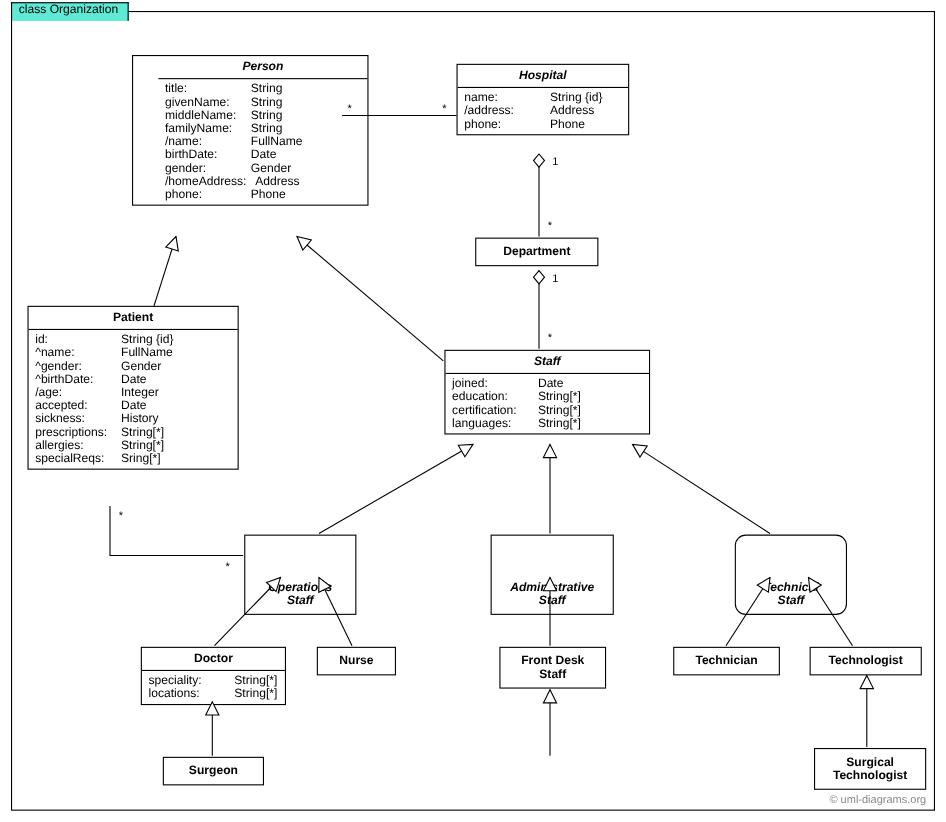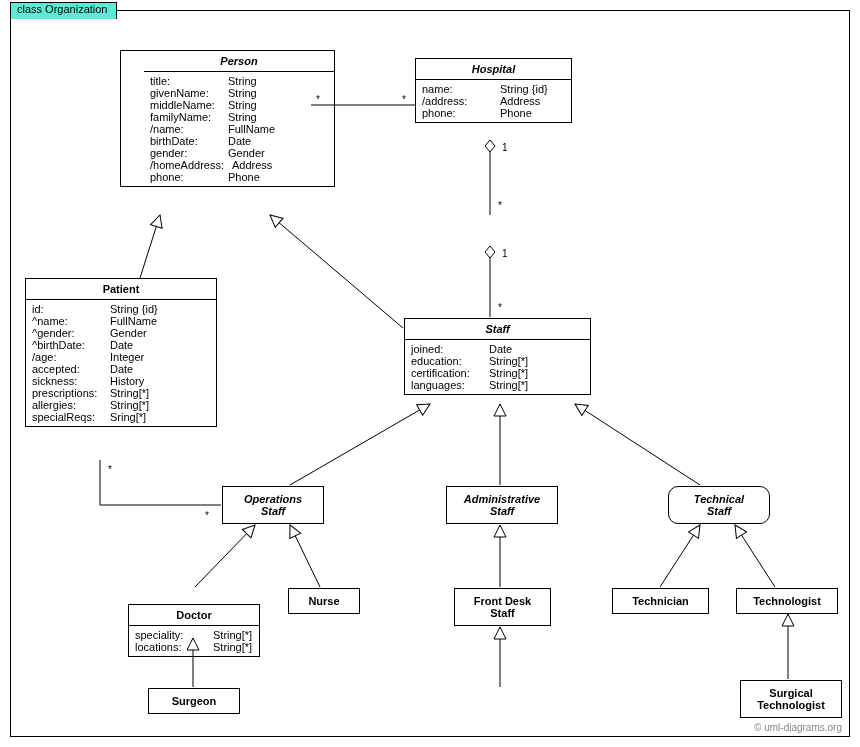--- a/index.html
+++ b/index.html
@@ -8,21 +8,21 @@
 .tab-notch { position:absolute; left:10px; top:2px; background:#5eead4; padding:0 8px 4px 6px; border:1px solid #000; border-bottom:none; }
 .tab-notch::after { content:""; position:absolute; right:-8px; top:0; width:0; height:0; }
 .class-box { position:absolute; border:1px solid #000; background:#fff; }
 .class-title { text-align:center; font-style:italic; font-weight:bold; padding:4px 6px; border-bottom:1px solid #000; }
 .class-title.noital { font-style:normal; }
 .class-body { padding:3px 6px; }
 .attr-row { display:flex; }
 .attr-name { flex:0 0 auto; min-width:70px; }
 .attr-type { flex:1; text-align:left; padding-left:8px; }
 .simple-title { text-align:center; font-weight:bold; padding:6px; }
-.simple-title.italic { font-style:italic; }
+.simple-title.italic { font-style:italic;margin-top:35px; }
 svg.overlay { position:absolute; left:0; top:0; width:860px; height:747px; pointer-events:none; }
 .mult { position:absolute; font-size:10px; }
 .watermark { position:absolute; right:18px; bottom:14px; font-size:10px; color:#888; }
 </style>
 </head>
 <body>
 
 <div class="frame">
   <div class="outer-border"></div>
   <div class="tab-notch">class Organization</div>
@@ -80,20 +80,23 @@
           <span class="attr-name">/address:</span>
           <span class="attr-type">Address</span>
         </div>
         <div class="attr-row">
           <span class="attr-name">phone:</span>
           <span class="attr-type">Phone</span>
         </div>
       </div>
   </div>
 
+  <div class="class-box" style="left:432px; top:216px; width:110px;">
+    <div class="simple-title">Department</div>
+  </div>
 
   <div class="class-box" style="left:25px; top:278px; width:190px;">
     <div class="class-title noital">Patient</div>
     <div class="class-body" id="patient-body">
         <div class="attr-row">
           <span class="attr-name">id:</span>
           <span class="attr-type">String {id}</span>
         </div>
         <div class="attr-row">
           <span class="attr-name">^name:</span>
@@ -167,21 +170,21 @@
       <span>Administrative</span><br><span>Staff</span>
     </div>
   </div>
 
   <div class="class-box" style="left:668px; top:486px; width:100px;border-radius:10px;">
     <div class="simple-title italic">
       <span>Technical</span><br><span>Staff</span>
     </div>
   </div>
 
-  <div class="class-box" style="left:128px; top:604px; width:130px;">
+  <div class="class-box" style="left:128px; top:588px; width:130px;">
     <div class="class-title noital">Doctor</div>
     <div class="class-body" id="doctor-body">
         <div class="attr-row">
           <span class="attr-name">speciality:</span>
           <span class="attr-type">String[*]</span>
         </div>
         <div class="attr-row">
           <span class="attr-name">locations:</span>
           <span class="attr-type">String[*]</span>
         </div>

